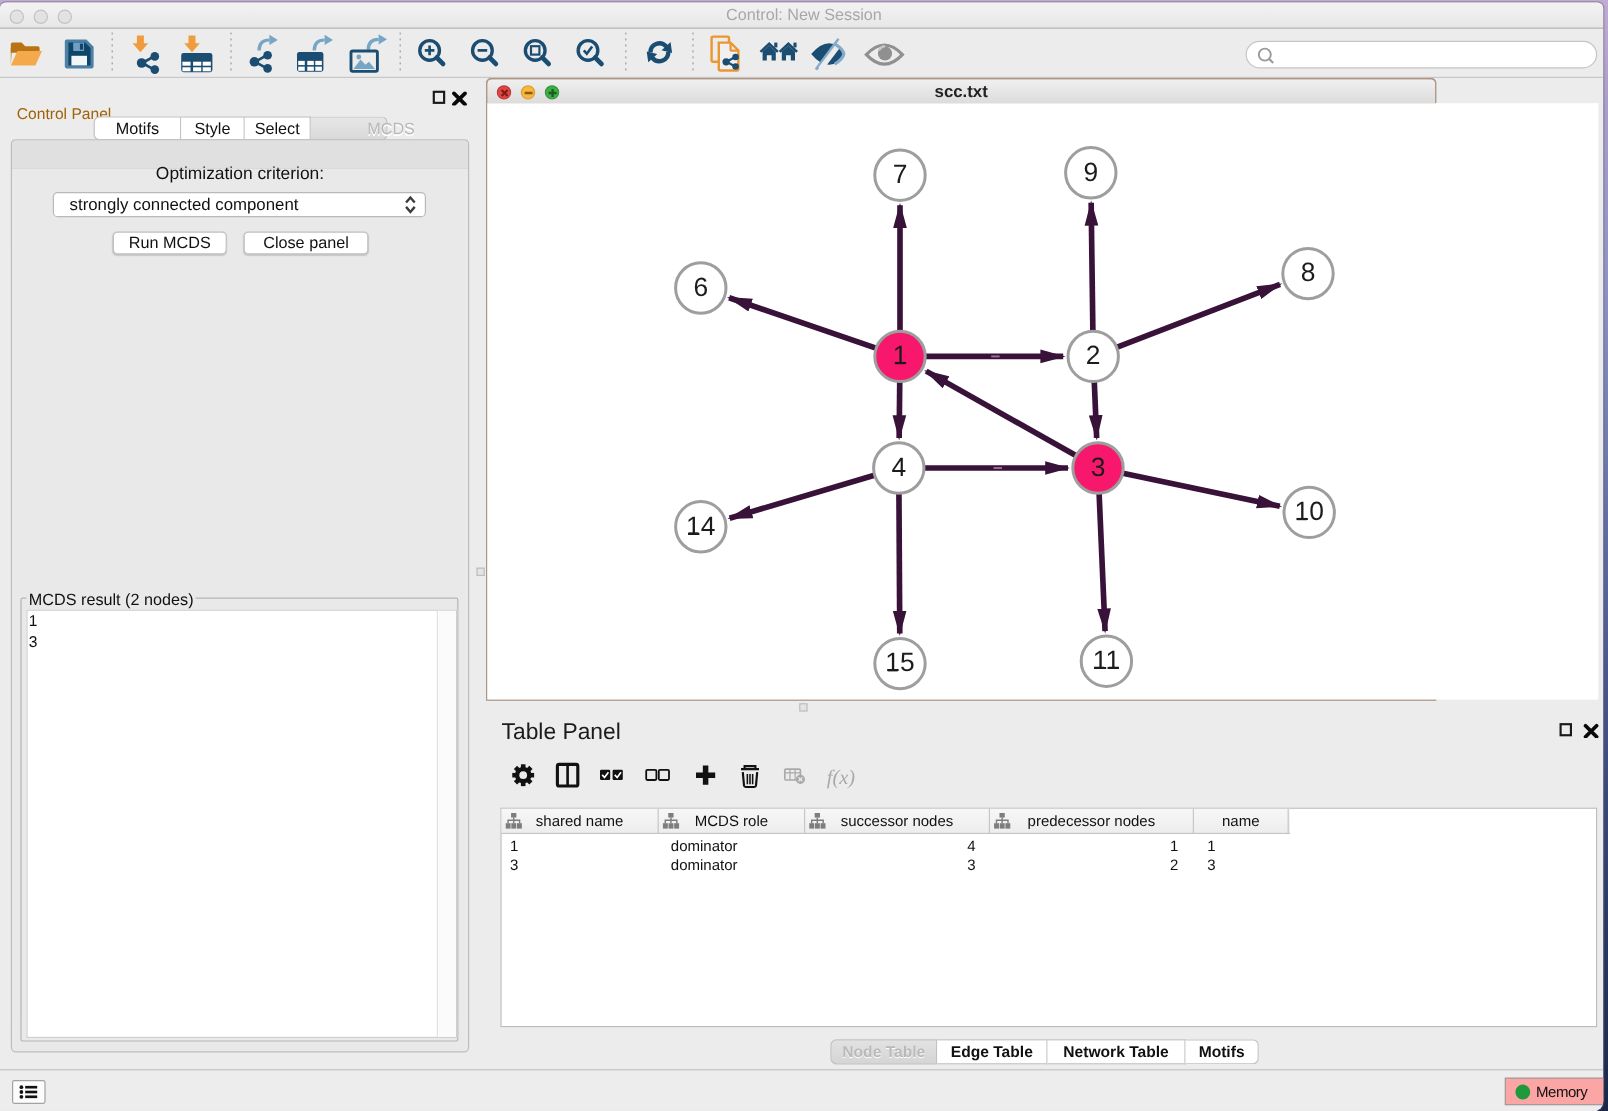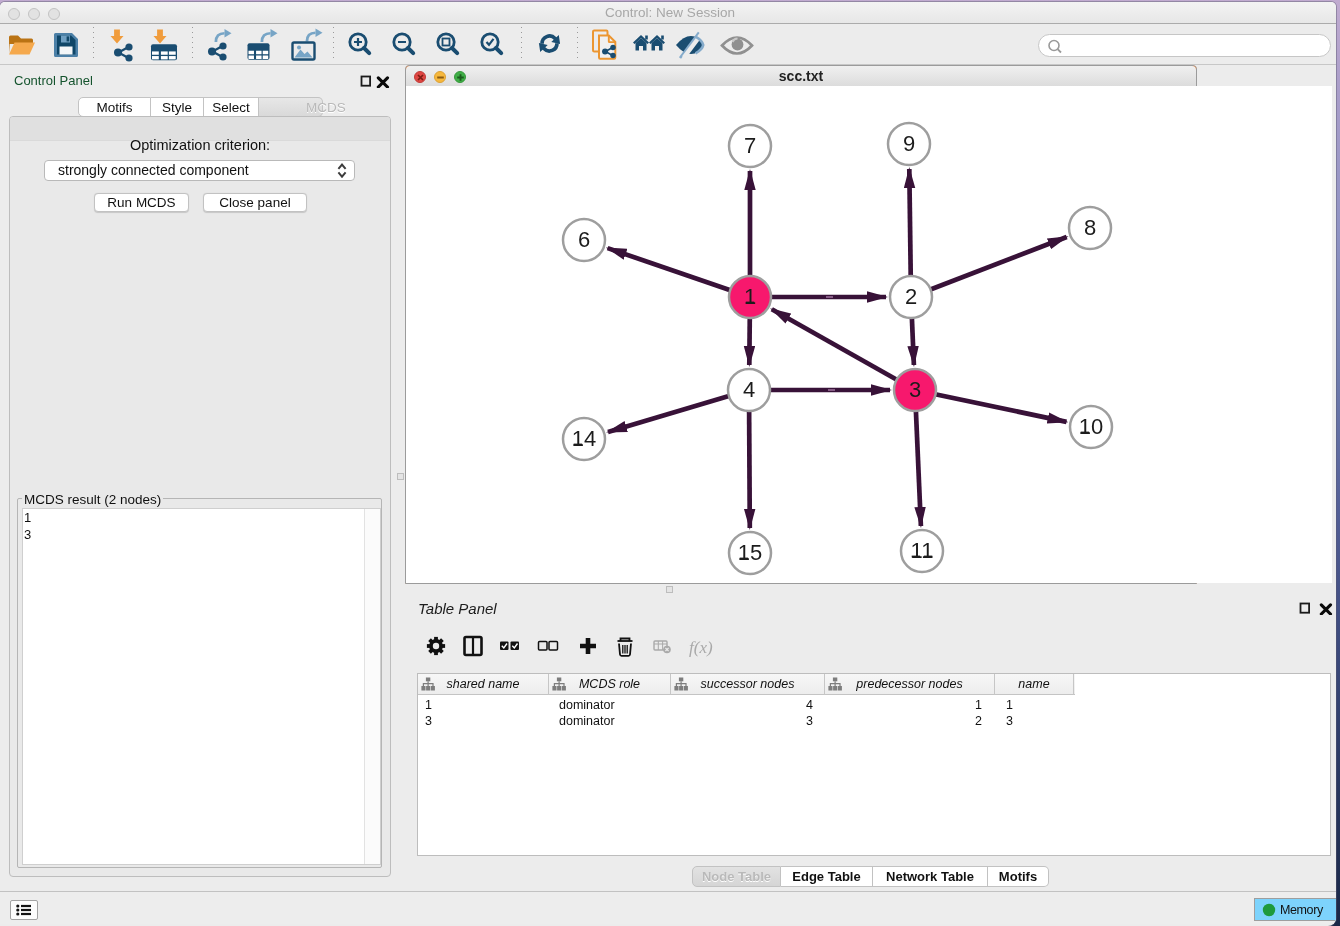--- a/index.html
+++ b/index.html
@@ -17,21 +17,21 @@
 #wtitle { position:absolute; top:3px; left:0; width:1340px; text-align:center;
   font-size:13.5px; color:#a7a7a7; font-weight:500; }
 #toolbar { position:absolute; left:0; top:22px; width:100%; height:41px;
   background:#ececec; border-bottom:1px solid #c7c7c7; }
 .tsep { position:absolute; top:3px; height:34px; width:1px;
   background-image:linear-gradient(#9a9a9a 30%, rgba(0,0,0,0) 0%);
   background-size:1px 5px; }
 #search { position:absolute; left:1038px; top:10px; width:293px; height:23px;
   background:#fff; border:1px solid #c6c6c6; border-radius:12px; }
 
-#cp-title { position:absolute; left:14px; top:71px; font-size:13px; color:#14532d; }
+#cp-title { position:absolute; left:14px; top:85px; font-size:13px; color:#a16207; }
 .tabrow { position:absolute; display:flex; }
 .tab { height:20px; line-height:19px; text-align:center; font-size:13.5px; color:#111;
   background:#fff; border:1px solid #c3c3c3; border-left:none; padding:0; }
 .tab.first { border-left:1px solid #c3c3c3; border-radius:5px 0 0 5px; }
 .tab.last { border-radius:0 5px 5px 0;padding-left:47px; }
 .tab.sel { background:linear-gradient(#e7e7e7,#d9d9d9); color:#b9b9b9;
   text-shadow:0 1px 0 #fff; }
 #tabbox { position:absolute; left:9px; top:114px; width:382px; height:761px;
   background:#e9e9e9; border:1px solid #bdbdbd; border-radius:4px; }
 #tabbox .band { position:absolute; left:0; top:0; width:100%; height:24px;
@@ -57,34 +57,34 @@
   background:#f97316; border:1px solid #9b9b9b; border-radius:4px 4px 0 0; }
 #nettitle { position:absolute; left:0; top:0; width:100%; height:21px;
   background:linear-gradient(#f0f0f0,#dcdcdc); border-bottom:1px solid #b2b2b2;
   border-radius:4px 4px 0 0; }
 #nettitle .txt { position:absolute; width:100%; text-align:center; top:2px;
   font-size:14px; font-weight:700; color:#222; }
 .mac { position:absolute; top:4.5px; width:12px; height:12px; border-radius:50%; }
 #canvas { position:absolute; left:0px; top:20px; width:926px; height:497px;
   background:#fff; overflow:hidden; }
 
-#tp-title { position:absolute; left:418px; top:598px; font-size:15px; color:#1c1c1c;font-style:italic; }
+#tp-title { position:absolute; left:418px; top:598px; font-size:19px; color:#1c1c1c; }
 #tablewrap { position:absolute; left:417px; top:671px; width:914px; height:183px;
   background:#fff; border:1px solid #bdbdbd; }
 #thead { position:absolute; left:0; top:0; height:21px;
-  background:linear-gradient(#f7f7f7,#ededed); border-bottom:1px solid #c4c4c4;font-style:italic; }
+  background:linear-gradient(#f7f7f7,#ededed); border-bottom:1px solid #c4c4c4; }
 .th { position:absolute; top:0; height:21px; border-right:1px solid #c6c6c6;
   font-size:12.5px; color:#111; text-align:center; line-height:21px; }
 .td { position:absolute; font-size:12.5px; color:#111; height:16px; line-height:16px; }
 .btab { height:21px; line-height:20px; text-align:center; font-size:13px; font-weight:700;
   color:#111; background:#fff; border:1px solid #c2c2c2; border-left:none; }
 #statusbar { position:absolute; left:0; top:889px; width:100%; height:33px;
   background:#ededed; border-top:1px solid #c2c2c2; }
 #memb { position:absolute; left:1254px; top:6px; width:83px; height:23px;
-  background:#7dd3fc; border:1px solid #9e9e9e; font-size:12.5px; letter-spacing:-0.4px; color:#111; }
+  background:#fca5a5; border:1px solid #9e9e9e; font-size:12.5px; letter-spacing:-0.4px; color:#111; }
 #listb { position:absolute; left:10px; top:8px; width:28px; height:20px;
   background:#fcfcfc; border:1px solid #a2a2a2; border-radius:2px; }
 .grip { position:absolute; width:7px; height:7px; background:#e4e4e4;
   border:1px solid #bdbdbd; }
 </style>
 </head>
 <body>
 <div id="win">
   <div id="titlebar">
     <div class="tl" style="left:8px"></div>

